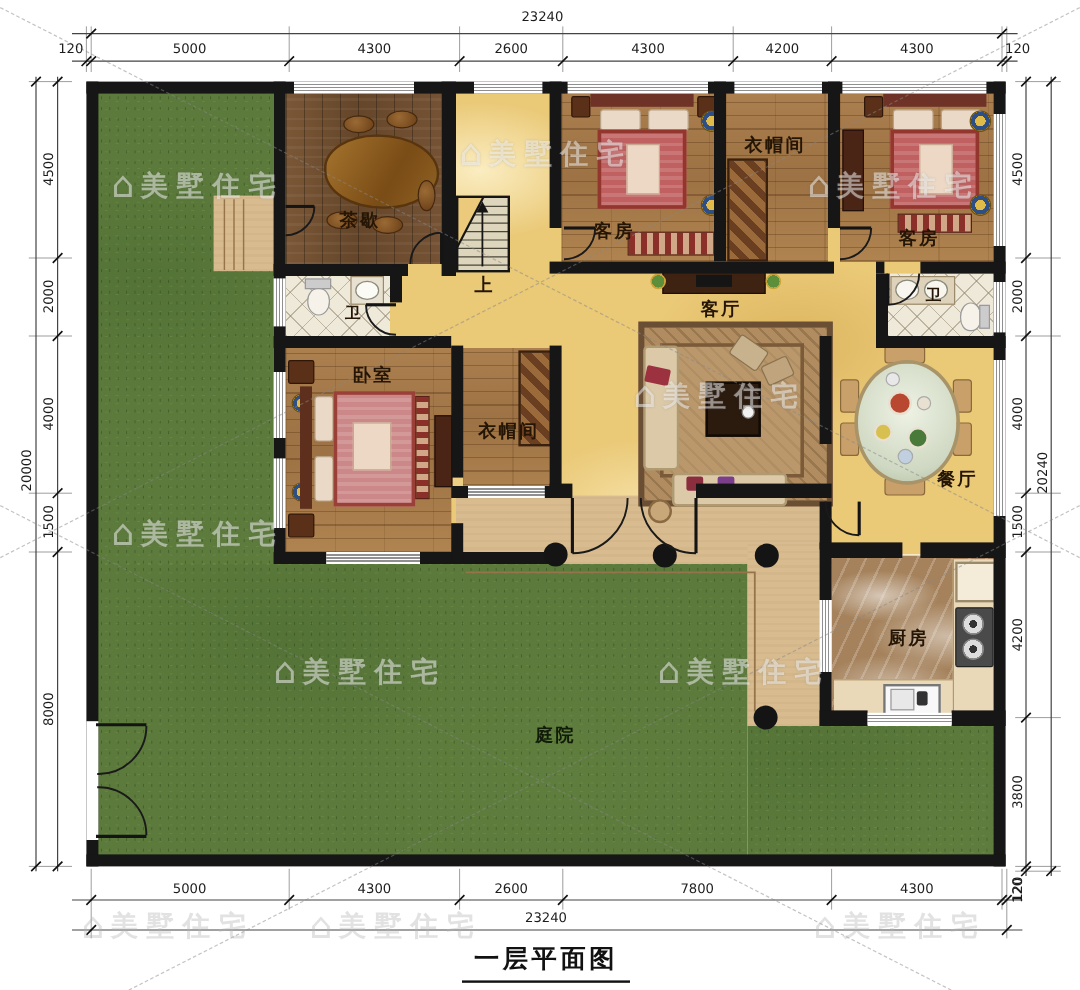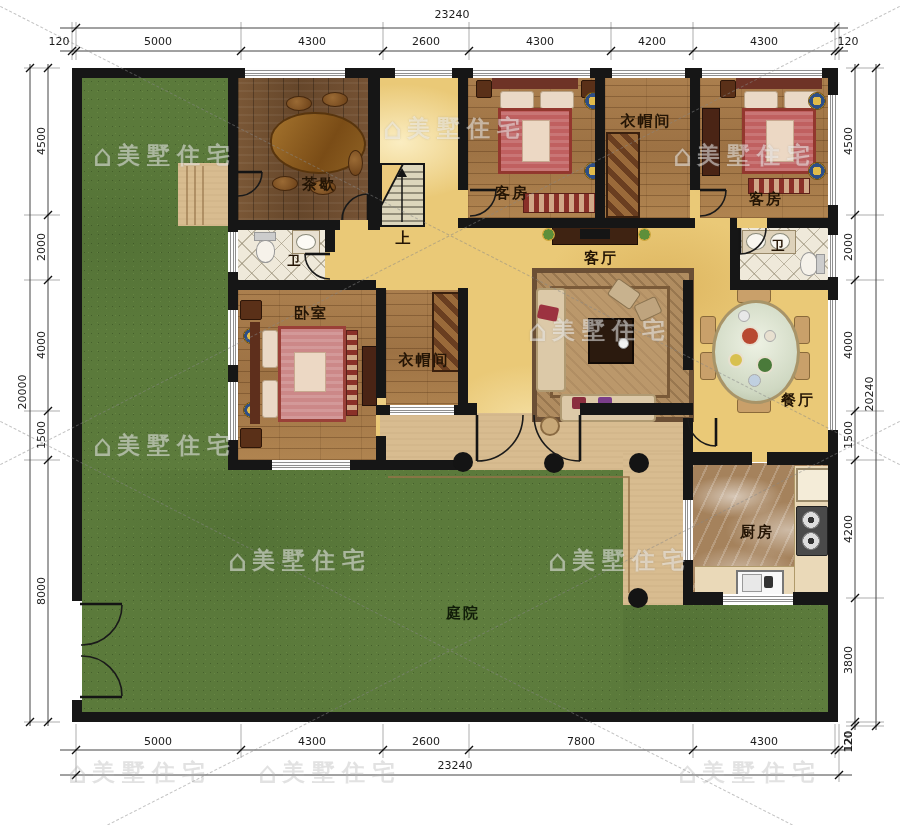--- a/index.html
+++ b/index.html
@@ -349,21 +349,21 @@
 
   <span class="abs dimv" style="left:848px;top:141px;">4500</span>
   <span class="abs dimv" style="left:848px;top:247px;">2000</span>
   <span class="abs dimv" style="left:848px;top:345px;">4000</span>
   <span class="abs dimv" style="left:848px;top:435px;">1500</span>
   <span class="abs dimv" style="left:848px;top:529px;">4200</span>
   <span class="abs dimv" style="left:848px;top:660px;">3800</span>
   <span class="abs dimv" style="left:848px;top:742px;">120</span>
   <span class="abs dimv" style="left:869px;top:394px;">20240</span>
 
-  <span class="abs rlabel" style="left:319px;top:184px;">茶歇</span>
+  <span class="abs rlabel" style="left:300px;top:184px;">茶歇</span>
   <span class="abs rlabel" style="left:512px;top:193px;">客房</span>
   <span class="abs rlabel" style="left:646px;top:121px;">衣帽间</span>
   <span class="abs rlabel" style="left:766px;top:199px;">客房</span>
   <span class="abs rlabel sm" style="left:778px;top:246px;">卫</span>
   <span class="abs rlabel sm" style="left:294px;top:261px;">卫</span>
   <span class="abs rlabel" style="left:601px;top:258px;">客厅</span>
   <span class="abs rlabel" style="left:311px;top:313px;">卧室</span>
   <span class="abs rlabel" style="left:424px;top:360px;">衣帽间</span>
   <span class="abs rlabel" style="left:798px;top:400px;">餐厅</span>
   <span class="abs rlabel" style="left:757px;top:532px;">厨房</span>
@@ -404,13 +404,14 @@
     </div>
   <div class="abs wm gray" style="left:330px;top:772px;">
       <span class="glyph">⌂</span>
       <span class="txt">美墅住宅</span>
     </div>
   <div class="abs wm gray" style="left:750px;top:772px;">
       <span class="glyph">⌂</span>
       <span class="txt">美墅住宅</span>
     </div>
 
+  <div id="title" class="abs" style="left:455px;top:785px;">一层平面图</div>
 </div>
 
 </body></html>

